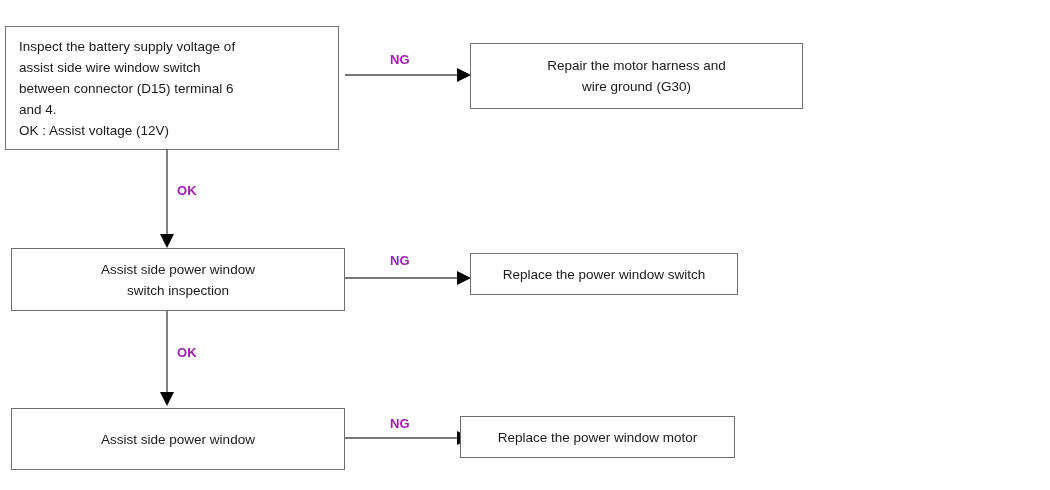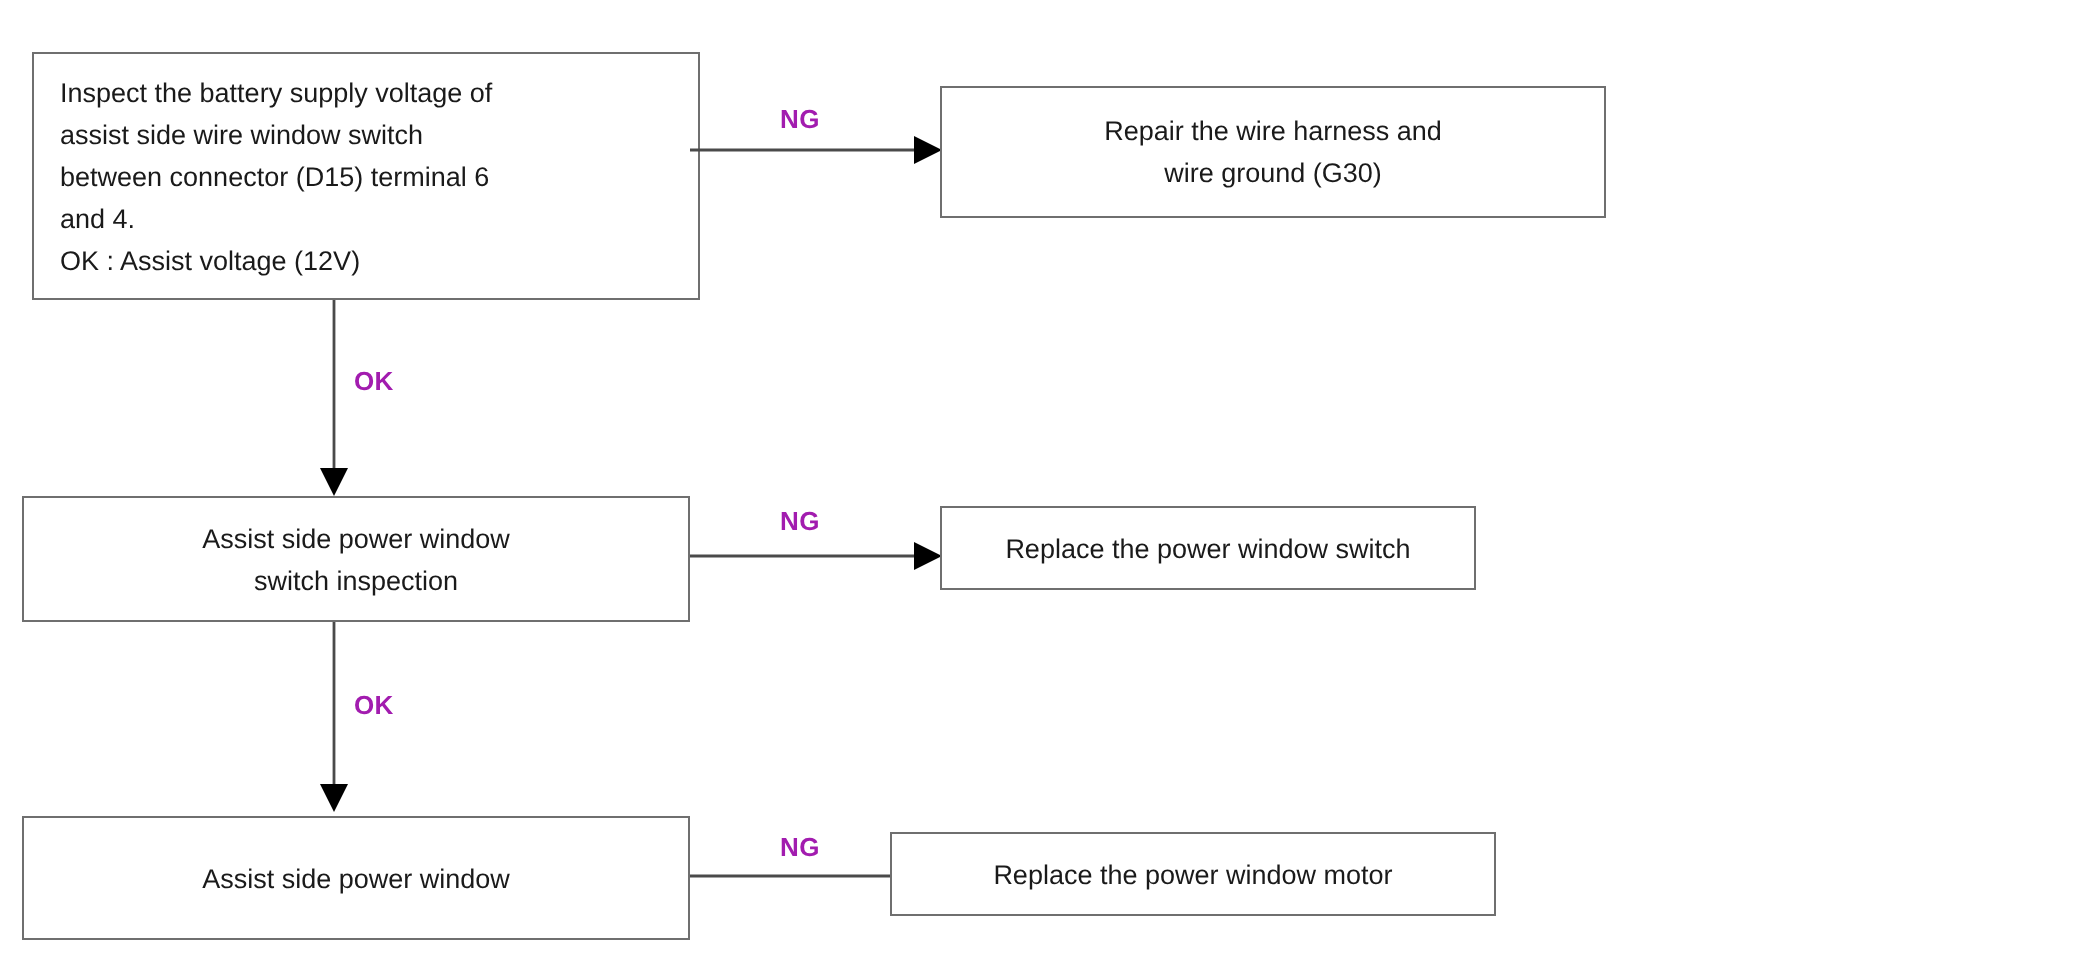--- a/index.html
+++ b/index.html
@@ -61,36 +61,36 @@
   }
   .connector polygon {
     fill: #000000;
   }
 </style>
 </head>
 <body>
 
 <div id="canvas">
 
-  <div class="node left-align" style="left:16px; top:26px; width:334px; height:124px;">
+  <div class="node left-align" style="left:5px; top:26px; width:334px; height:124px;">
     <span class="line">Inspect the battery supply voltage of</span>
     <span class="line">assist side wire window switch</span>
     <span class="line">between connector (D15) terminal 6</span>
     <span class="line">and 4.</span>
     <span class="line">OK : Assist voltage (12V)</span>
   </div>
 
   <svg class="connector" style="left:345px; top:60px; width:130px; height:30px;" width="130" height="30" viewBox="0 0 130 30">
     <line x1="0" y1="15" x2="116" y2="15"></line>
     <polygon points="112,8 126,15 112,22"></polygon>
   </svg>
   <span class="edge-label" style="left:390px; top:52px;">NG</span>
 
   <div class="node center-align" style="left:470px; top:43px; width:333px; height:66px;">
-    <span class="line">Repair the wire harness and</span>
+    <span class="line">Repair the motor harness and</span>
     <span class="line">wire ground (G30)</span>
   </div>
 
   <svg class="connector" style="left:152px; top:150px; width:30px; height:100px;" width="30" height="100" viewBox="0 0 30 100">
     <line x1="15" y1="0" x2="15" y2="88"></line>
     <polygon points="8,84 15,98 22,84"></polygon>
   </svg>
   <span class="edge-label" style="left:177px; top:183px;">OK</span>
 
   <div class="node center-align" style="left:11px; top:248px; width:334px; height:63px;">
@@ -117,17 +117,17 @@
   <div class="node center-align" style="left:11px; top:408px; width:334px; height:62px;">
     <span class="line">Assist side power window</span>
   </div>
 
   <svg class="connector" style="left:345px; top:423px; width:130px; height:30px;" width="130" height="30" viewBox="0 0 130 30">
     <line x1="0" y1="15" x2="116" y2="15"></line>
     <polygon points="112,8 126,15 112,22"></polygon>
   </svg>
   <span class="edge-label" style="left:390px; top:416px;">NG</span>
 
-  <div class="node center-align" style="left:445px; top:416px; width:303px; height:42px;">
+  <div class="node center-align" style="left:460px; top:416px; width:275px; height:42px;">
     <span class="line">Replace the power window motor</span>
   </div>
 
 </div>
 
 </body></html>

